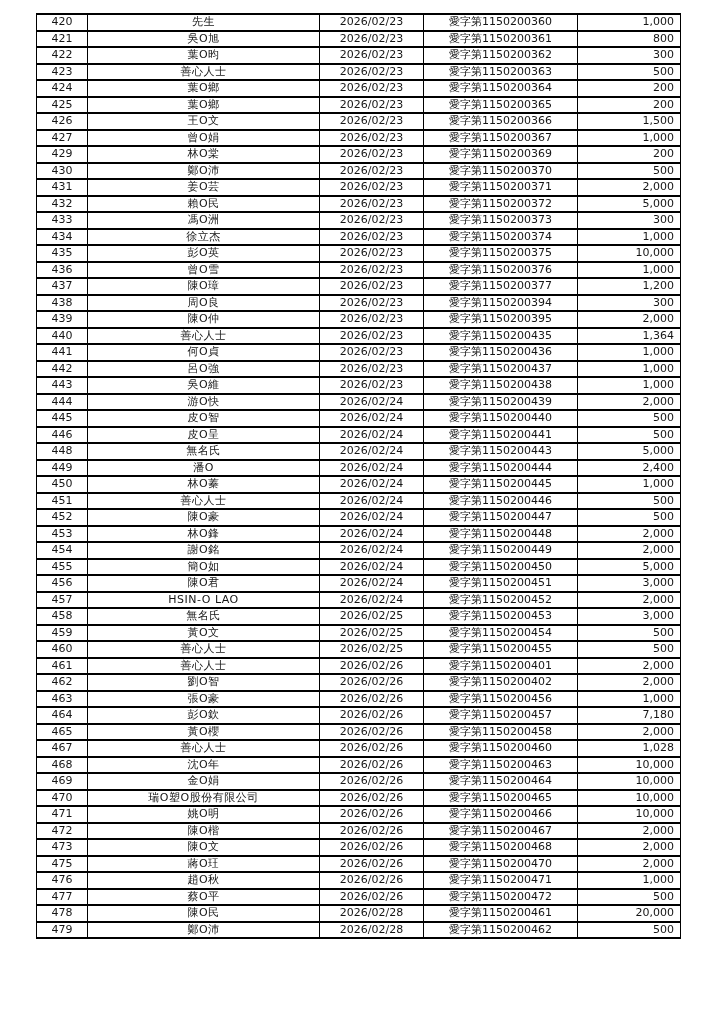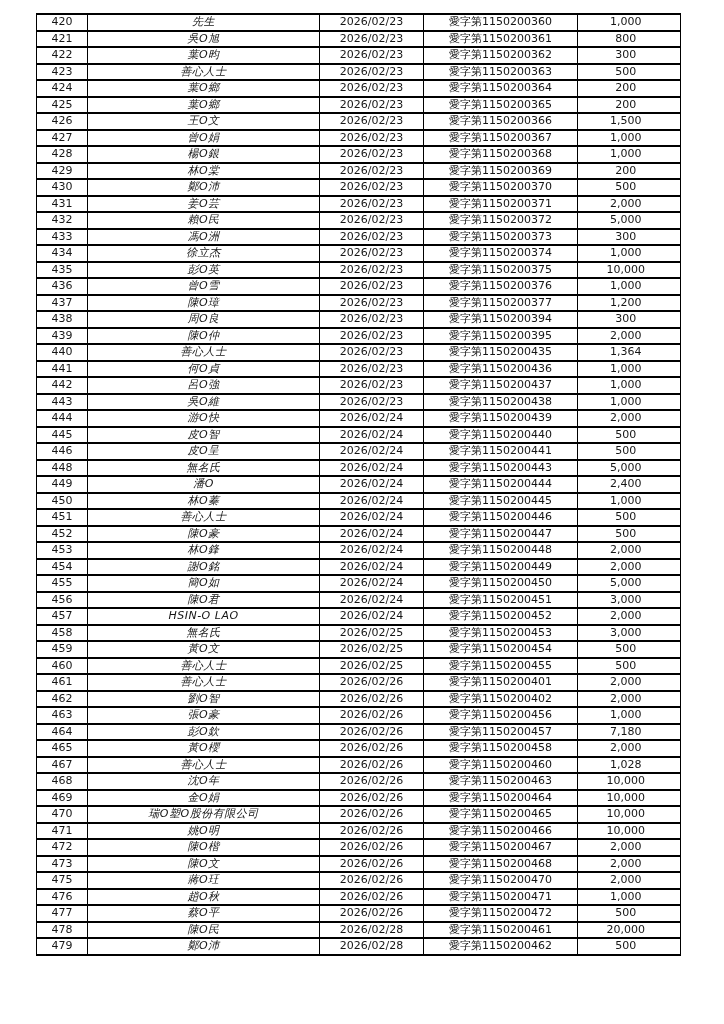--- a/index.html
+++ b/index.html
@@ -31,26 +31,25 @@
     height: 14.5px;
     padding: 0;
     font-size: 11px;
     line-height: 14px;
     color: #151515;
     text-align: center;
     white-space: nowrap;
     overflow: hidden;
   }
   table.donation-table td.cell-amount {
-    text-align: center;
+    text-align: right;
     padding-right: 6px;
   }
   table.donation-table td.cell-name {
     letter-spacing: 0.5px;
-    font-style: italic;
   }
 </style>
 </head>
 <body>
 
 <div class="page">
   <table class="donation-table">
     <colgroup>
       <col style="width:51px">
       <col style="width:231px">
@@ -109,27 +108,20 @@
           <td class="cell-amount">1,500</td>
         </tr>
         <tr>
           <td class="cell-no">427</td>
           <td class="cell-name">曾O娟</td>
           <td class="cell-date">2026/02/23</td>
           <td class="cell-receipt">愛字第1150200367</td>
           <td class="cell-amount">1,000</td>
         </tr>
         <tr>
-          <td class="cell-no">428</td>
-          <td class="cell-name">楊O銀</td>
-          <td class="cell-date">2026/02/23</td>
-          <td class="cell-receipt">愛字第1150200368</td>
-          <td class="cell-amount">1,000</td>
-        </tr>
-        <tr>
           <td class="cell-no">429</td>
           <td class="cell-name">林O棠</td>
           <td class="cell-date">2026/02/23</td>
           <td class="cell-receipt">愛字第1150200369</td>
           <td class="cell-amount">200</td>
         </tr>
         <tr>
           <td class="cell-no">430</td>
           <td class="cell-name">鄭O沛</td>
           <td class="cell-date">2026/02/23</td>

